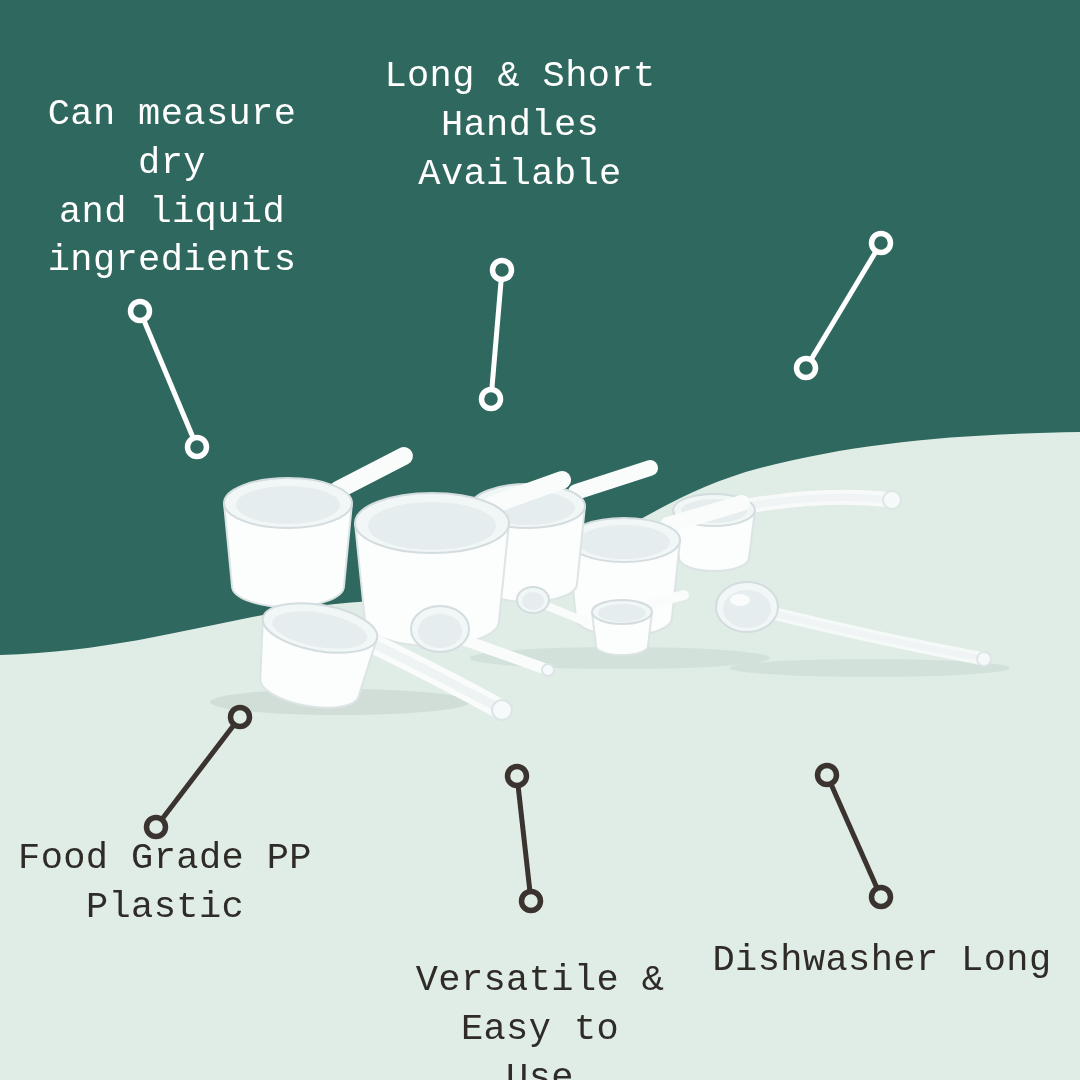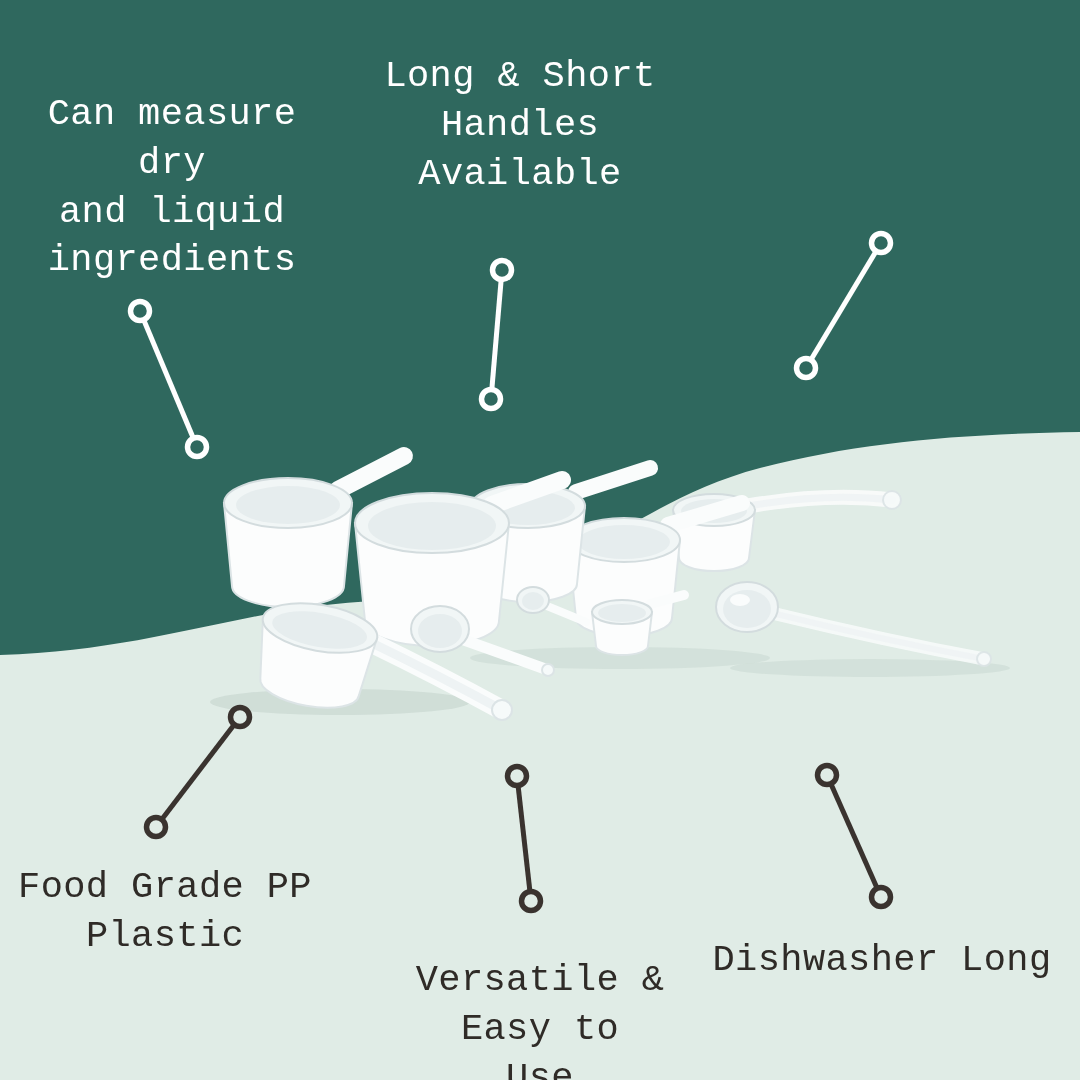--- a/index.html
+++ b/index.html
@@ -174,21 +174,21 @@
 
   <div class="callout light" style="left:12px; top:90px; width:320px;">Can measure dry
 and liquid
 ingredients</div>
 
   <div class="callout light" style="left:370px; top:52px; width:300px;">Long &amp; Short
 Handles
 Available</div>
 
 
-  <div class="callout dark" style="left:15px; top:863px; width:300px;">Food Grade PP
+  <div class="callout dark" style="left:15px; top:834px; width:300px;">Food Grade PP
 Plastic</div>
 
   <div class="callout dark" style="left:365px; top:956px; width:350px;">Versatile &amp; Easy to
 Use</div>
 
   <div class="callout dark" style="left:712px; top:936px; width:340px;">Dishwasher Long</div>
 
 </div>
 
 </body></html>

